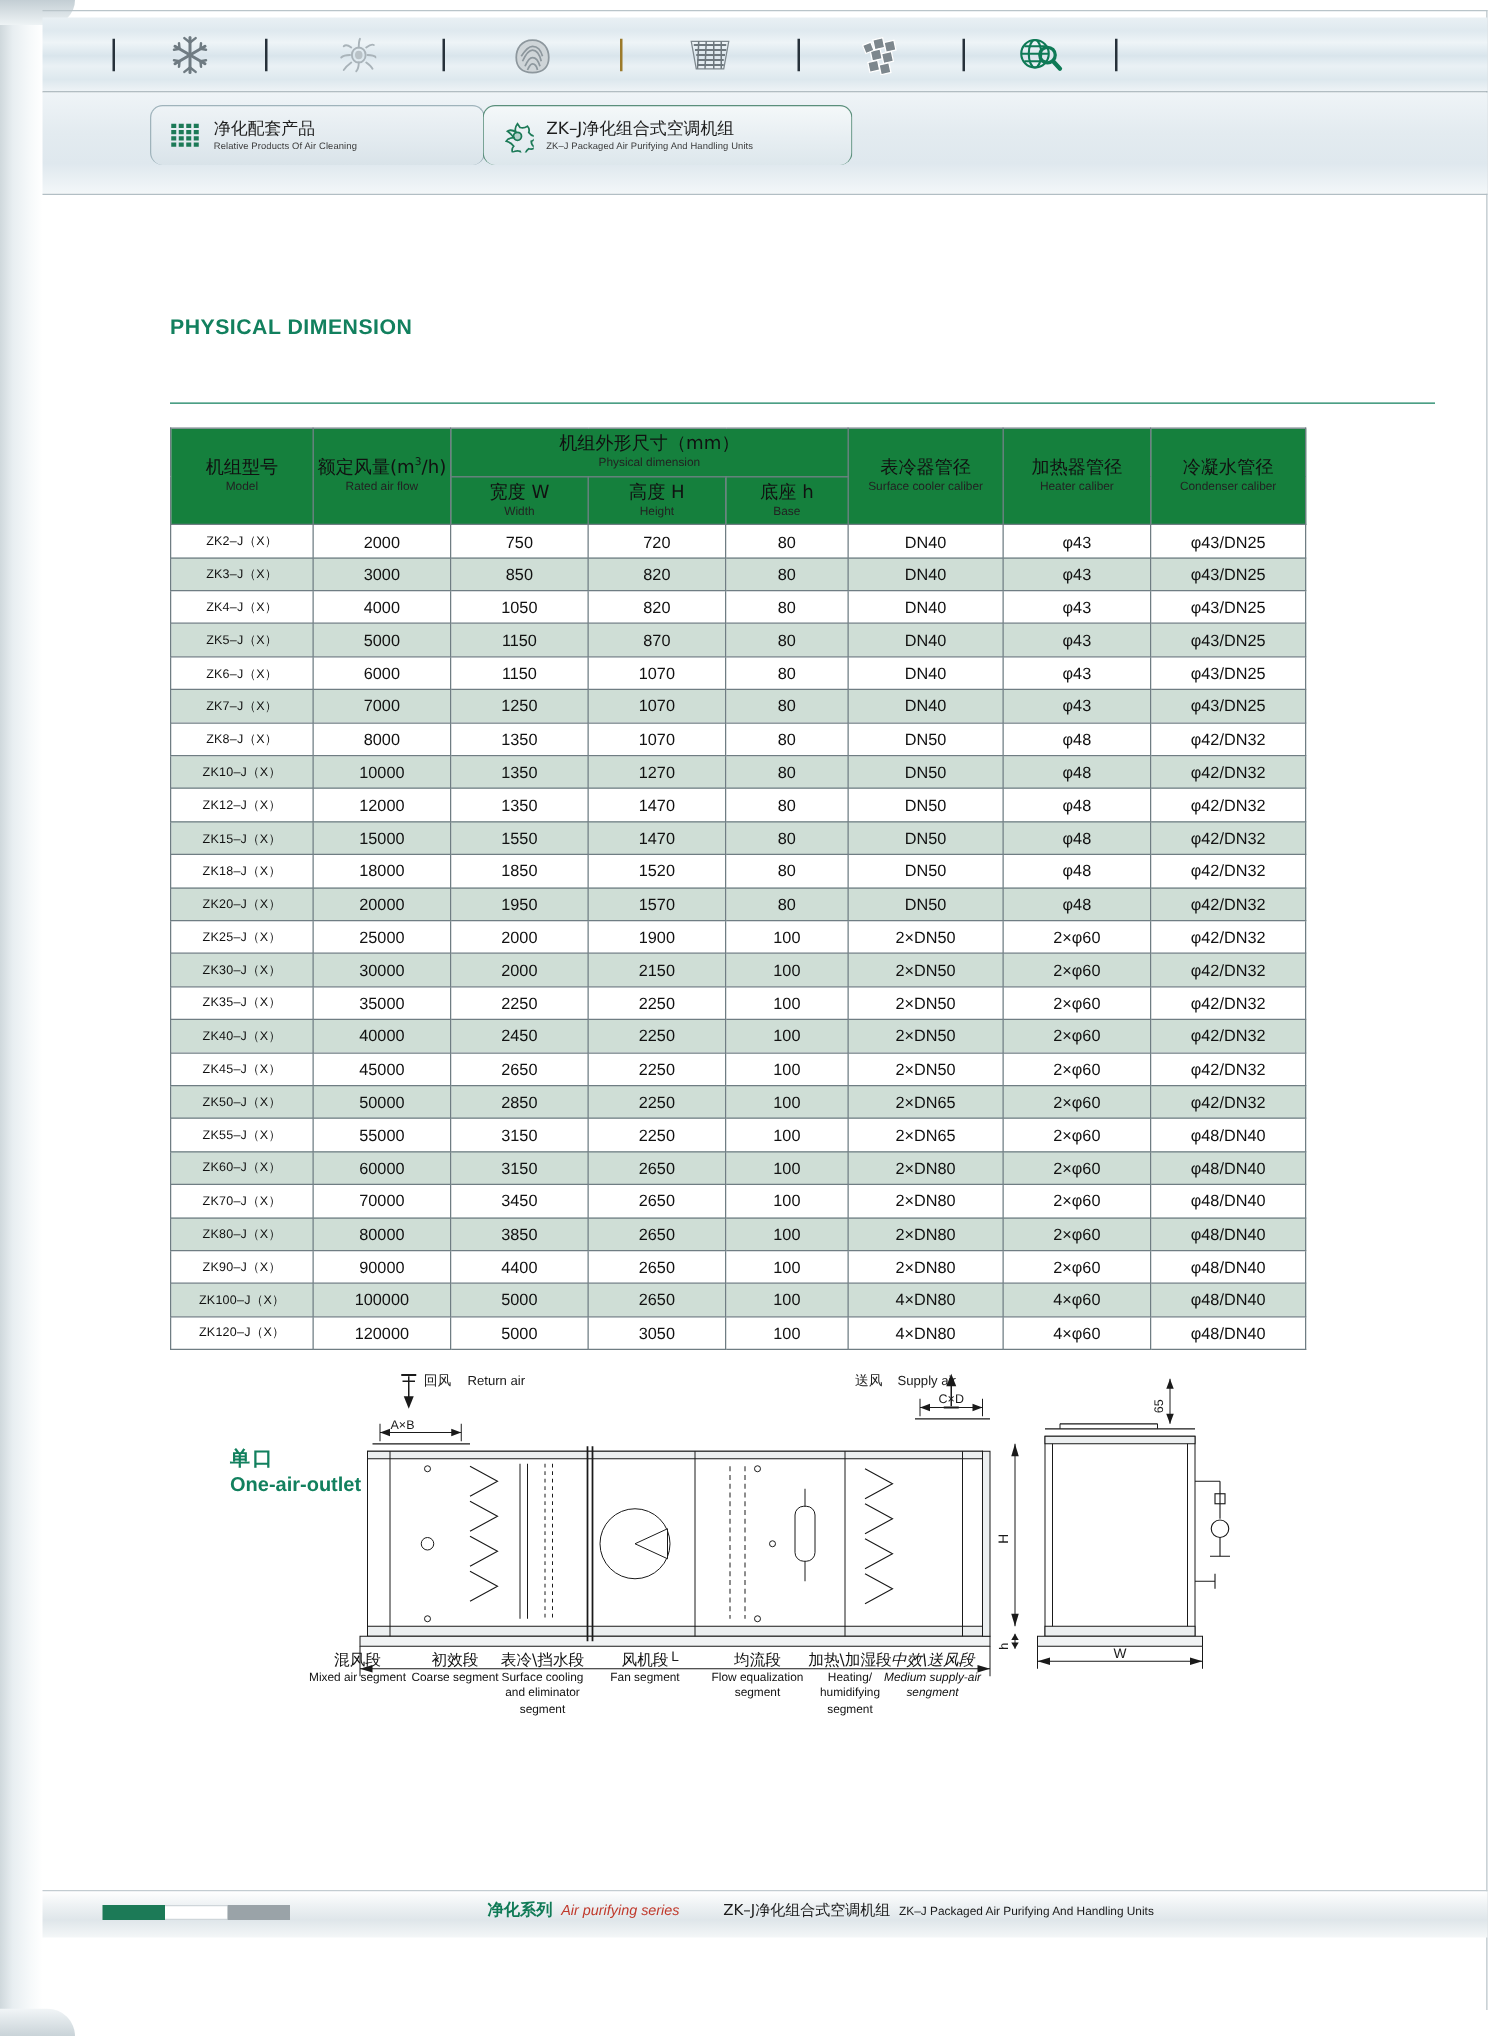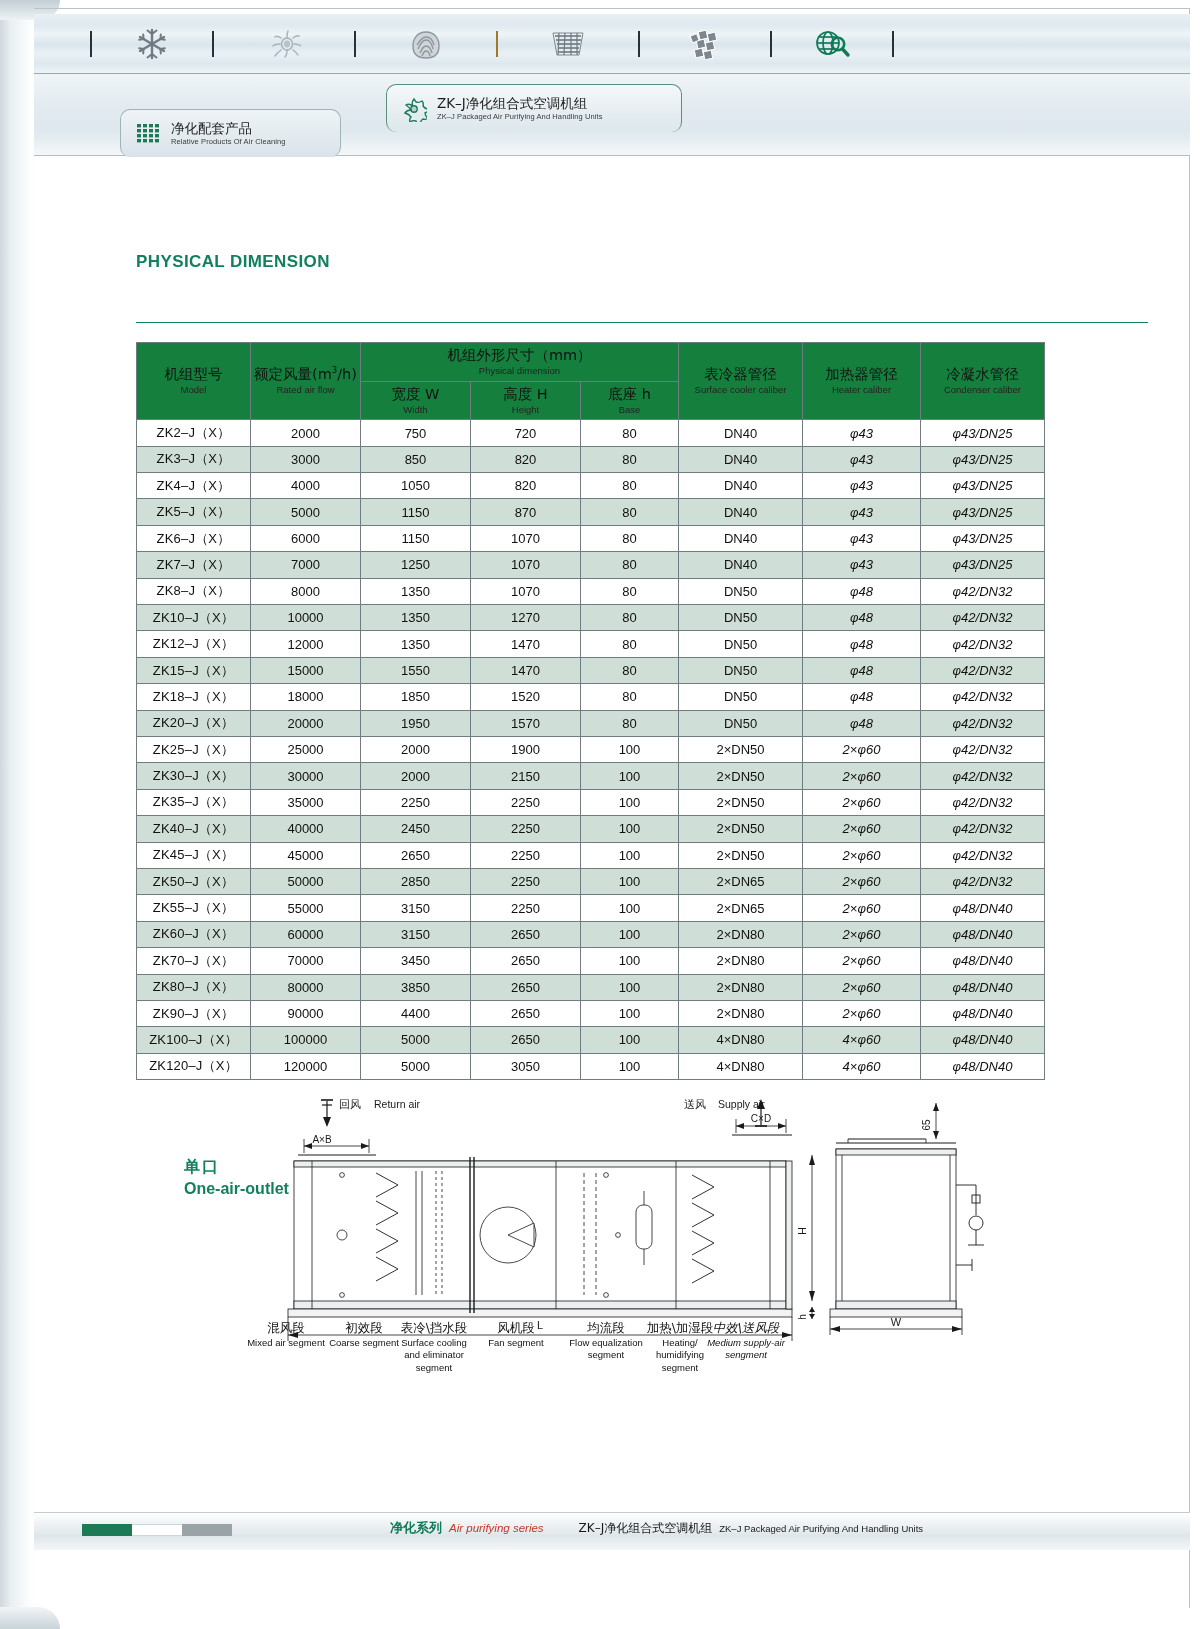--- a/index.html
+++ b/index.html
@@ -66,21 +66,21 @@
     border-bottom: none;
     border-top-left-radius: 10px; border-top-right-radius: 10px;
     border-bottom-left-radius: 10px; border-bottom-right-radius: 10px;
     background: linear-gradient(to bottom, #f4f8f9 0%, #e7eef2 55%, #dde7ec 100%);
     display: flex; align-items: center; padding: 0 14px; gap: 10px;
   }
   .tab.inactive {
     border-color: #9fb3bb;
     background: linear-gradient(to bottom, #eef3f6 0%, #e2eaef 60%, #d9e3e9 100%);
   }
-  .tab-1 { left: 86px; width: 221px; margin-top: 25px; }
+  .tab-1 { left: 86px; width: 268px; }
   .tab-2 { left: 352px; width: 296px; }
   .tab-icon { width: 26px; height: 26px; flex: 0 0 auto; }
   .tab-texts { display: flex; flex-direction: column; justify-content: center; }
   .tab-cn {
     font-size: 13.5px; color: #1d1d1d; line-height: 1.25;
     font-family: "DejaVu Sans", "Liberation Sans", sans-serif;
   }
   .tab-en {
     font-size: 7.5px; color: #3a3a3a; line-height: 1.3; letter-spacing: .1px;
   }
@@ -120,25 +120,25 @@
     font-size: 14.5px; color: #111; line-height: 1.3;
     font-family: "DejaVu Sans", "Liberation Sans", sans-serif;
   }
   .h-en { font-size: 9.5px; color: #222; line-height: 1.35; }
   .h-cn sup { font-size: 8.5px; }
   table.spec tbody td {
     font-size: 13px; height: 26.4px; padding: 0 2px;
     font-family: "Liberation Sans", sans-serif;
   }
   table.spec tbody td.model {
-    font-size: 13px; letter-spacing: .2px;
+    font-size: 10px; letter-spacing: .2px;
   }
   table.spec tbody tr.shade td { background: #cfded6; }
   table.spec tbody tr.plain td { background: #ffffff; }
-  .phi { font-family: "DejaVu Sans", sans-serif; font-style: italic; }
+  .phi { font-family: "DejaVu Sans", sans-serif; }
 
   
   col.c-model { width: 114px; }
   col.c-flow  { width: 110px; }
   col.c-w     { width: 110px; }
   col.c-h     { width: 110px; }
   col.c-b     { width: 98px; }
   col.c-cool  { width: 124px; }
   col.c-heat  { width: 118px; }
   col.c-cond  { width: 124px; }

